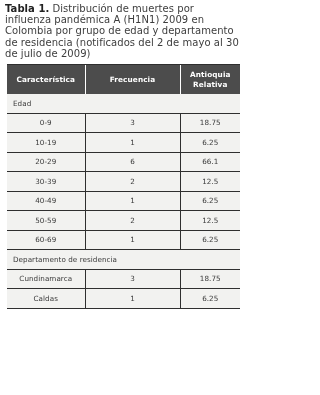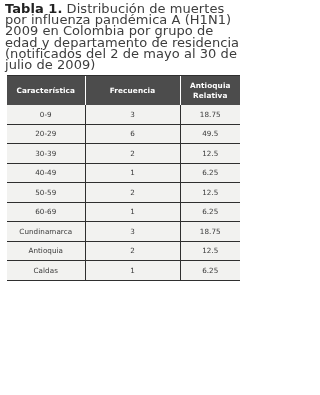--- a/index.html
+++ b/index.html
@@ -10,21 +10,21 @@
   body {
     width: 248px;
     height: 395px;
     overflow: hidden;
     font-family: "DejaVu Sans", sans-serif;
     color: #3a3a3a;
   }
 
   .caption {
     padding: 3px 6px 0 5px;
-    font-size: 13px;
+    font-size: 10px;
     line-height: 11.2px;
     color: #3d3d3d;
     letter-spacing: 0.05px;
   }
   .caption .lead {
     font-weight: bold;
     color: #222222;
   }
 
   .table-wrap {
@@ -101,29 +101,37 @@
       <col class="c3">
     </colgroup>
     <thead>
       <tr>
         <th>Característica</th>
         <th>Frecuencia</th>
         <th>Antioquia Relativa</th>
       </tr>
     </thead>
     <tbody id="tbody">
+        <tr class="section first-section">
+          <td colspan="3">Edad</td>
+        </tr>
         <tr class="data">
           <td class="label">0-9</td>
           <td class="num">3</td>
           <td class="num">18.75</td>
         </tr>
         <tr class="data">
+          <td class="label">10-19</td>
+          <td class="num">1</td>
+          <td class="num">6.25</td>
+        </tr>
+        <tr class="data">
           <td class="label">20-29</td>
           <td class="num">6</td>
-          <td class="num">49.5</td>
+          <td class="num">66.1</td>
         </tr>
         <tr class="data">
           <td class="label">30-39</td>
           <td class="num">2</td>
           <td class="num">12.5</td>
         </tr>
         <tr class="data">
           <td class="label">40-49</td>
           <td class="num">1</td>
           <td class="num">6.25</td>
@@ -131,29 +139,27 @@
         <tr class="data">
           <td class="label">50-59</td>
           <td class="num">2</td>
           <td class="num">12.5</td>
         </tr>
         <tr class="data">
           <td class="label">60-69</td>
           <td class="num">1</td>
           <td class="num">6.25</td>
         </tr>
+        <tr class="section">
+          <td colspan="3">Departamento de residencia</td>
+        </tr>
         <tr class="data">
           <td class="label">Cundinamarca</td>
           <td class="num">3</td>
           <td class="num">18.75</td>
-        </tr>
-        <tr class="data">
-          <td class="label">Antioquia</td>
-          <td class="num">2</td>
-          <td class="num">12.5</td>
         </tr>
         <tr class="data">
           <td class="label">Caldas</td>
           <td class="num">1</td>
           <td class="num">6.25</td>
         </tr>
       </tbody>
   </table>
 </div>
 

